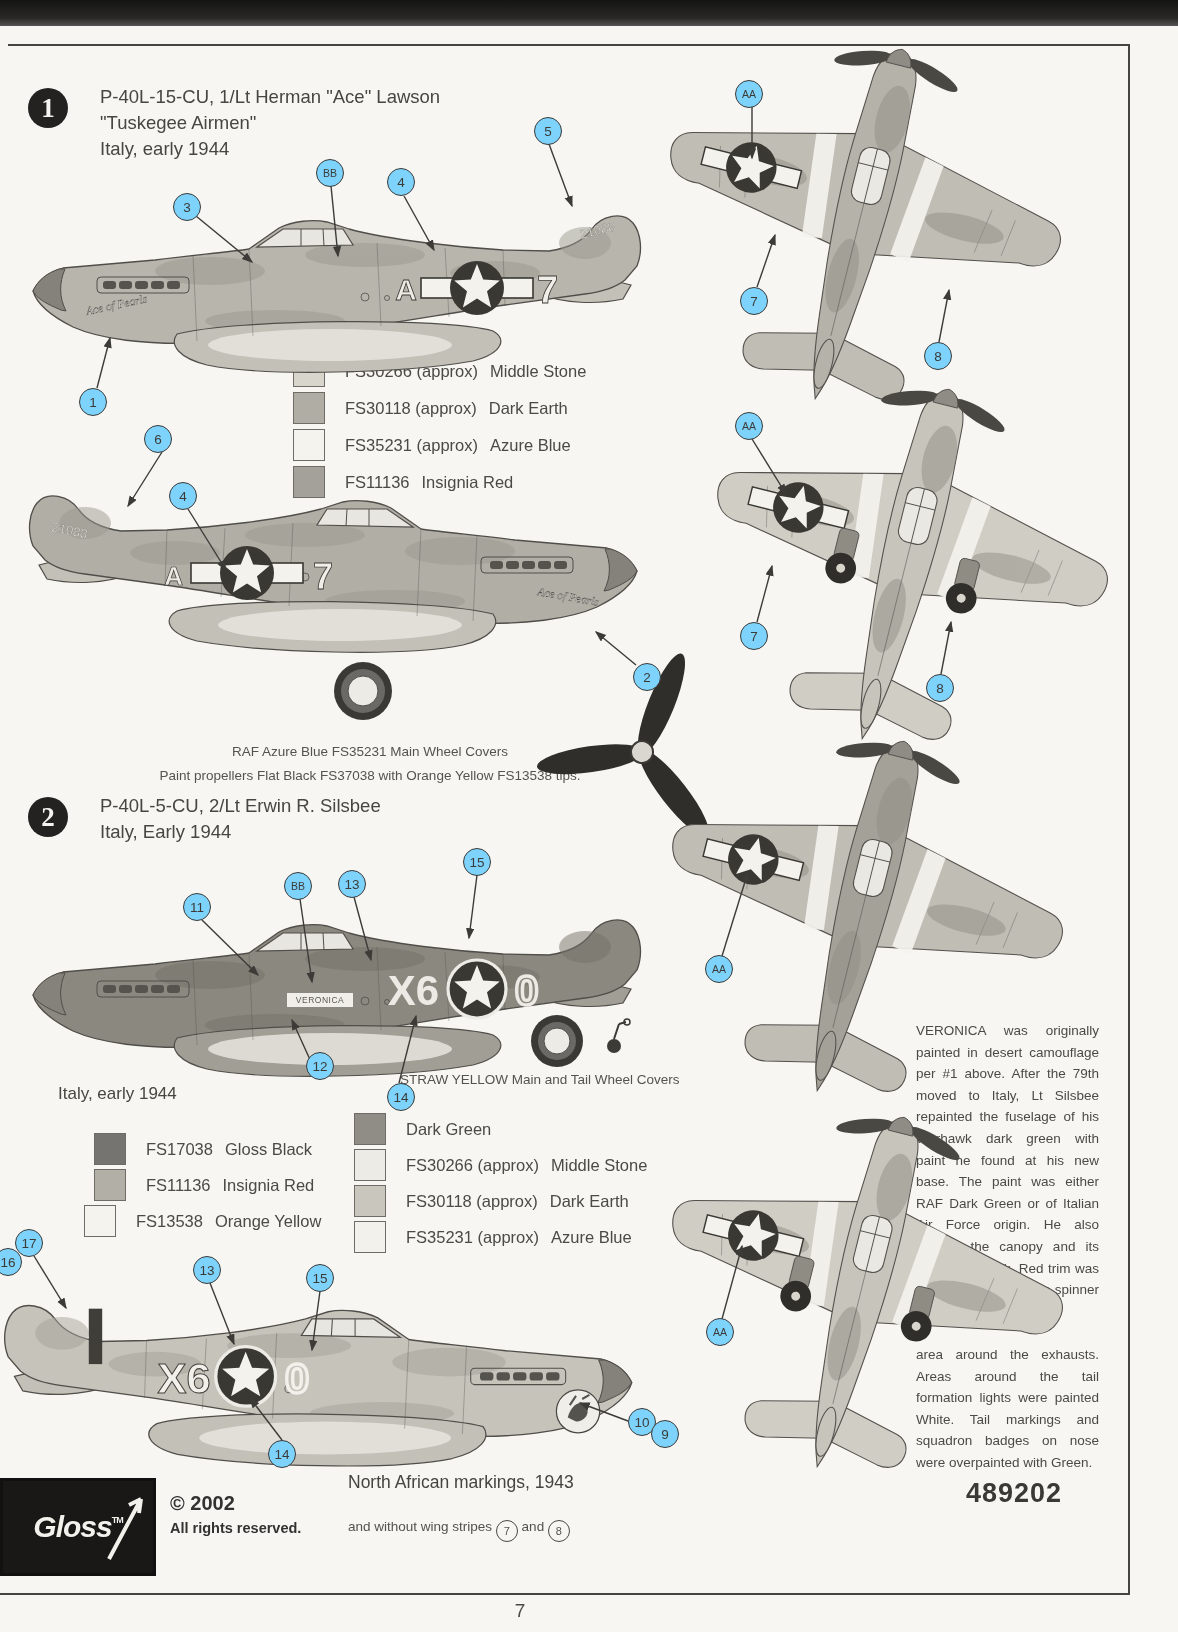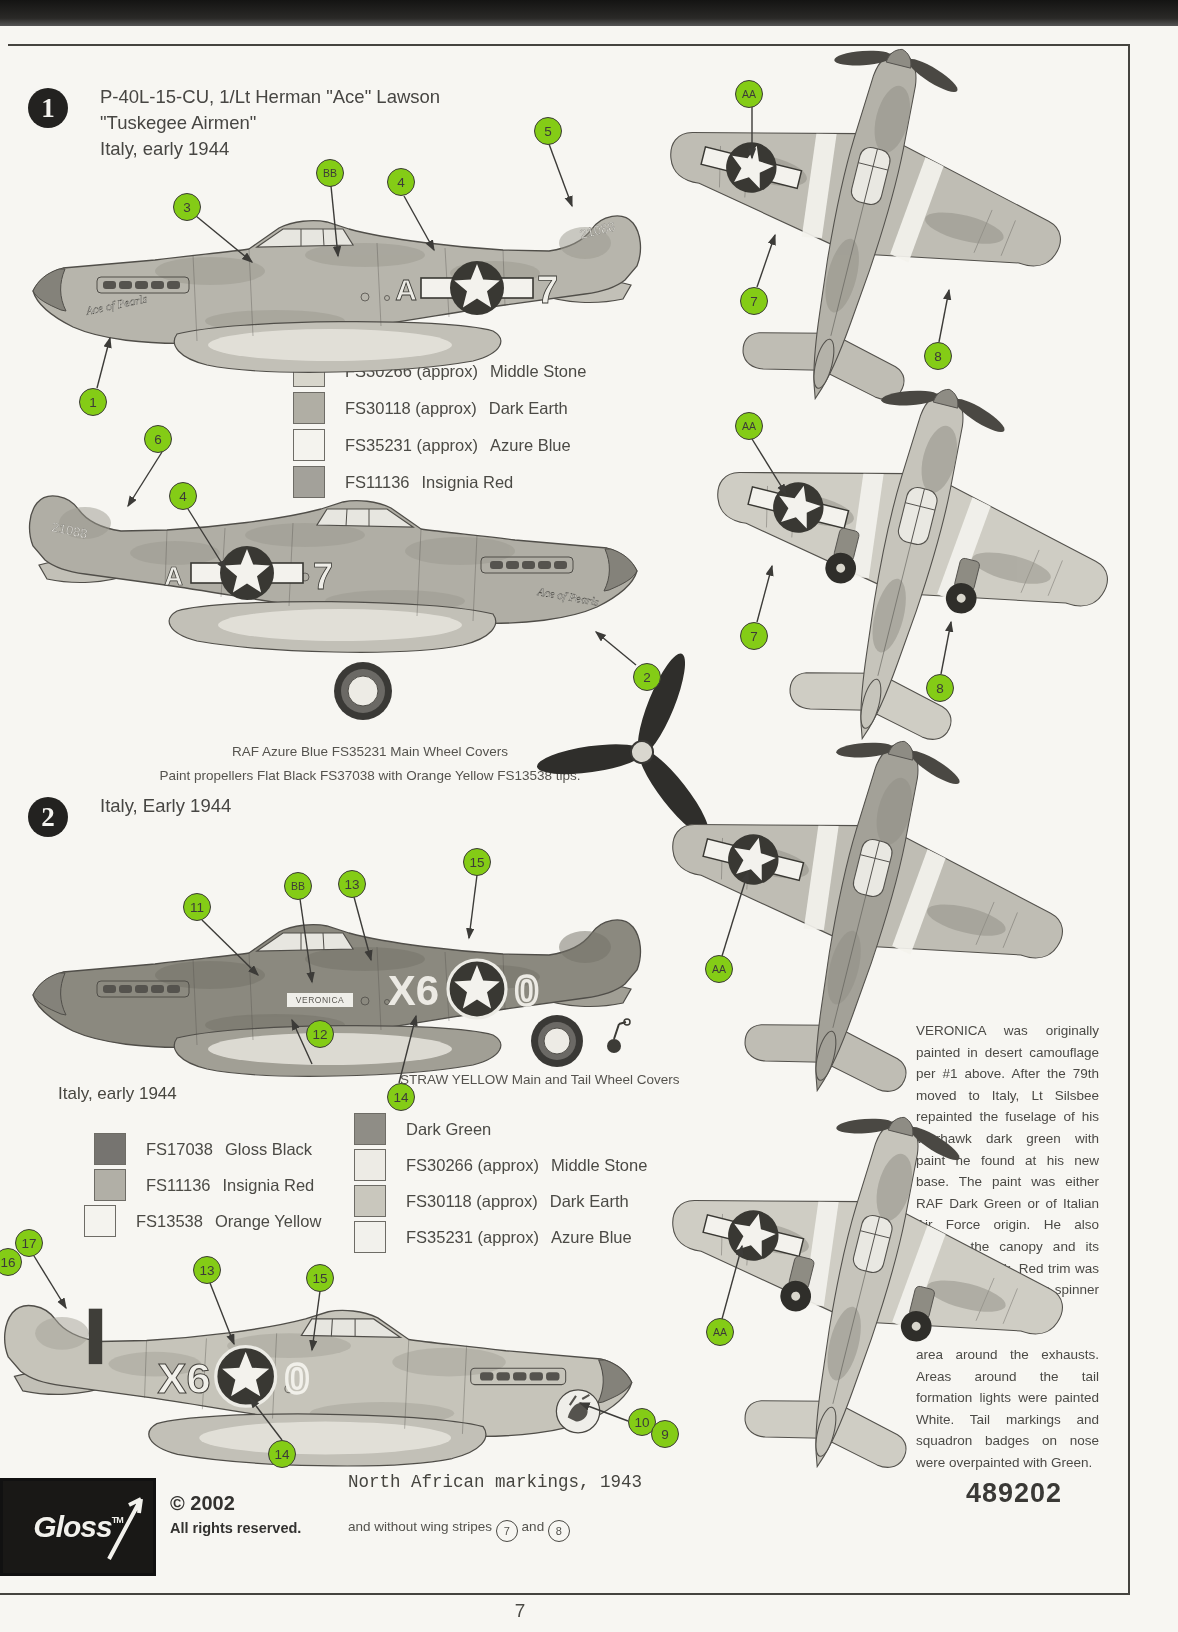--- a/index.html
+++ b/index.html
@@ -16,37 +16,37 @@
          font-family:"Liberation Serif",serif;}
   .title{font-size:18.5px;line-height:26px;color:#474643;}
   .caption{font-size:17px;color:#47463f;}
   .smallnote{font-size:13.5px;color:#55534e;}
   
   .lrow{display:flex;align-items:center;height:32px;}
   .chip{width:30px;height:30px;border:1px solid #6e6c66;margin-right:20px;flex:0 0 auto;}
   .ltext{font-size:16.5px;color:#4b4a45;white-space:nowrap;}
   .lcode:not(:empty){margin-right:12px;}
   
-  .callout{width:26px;height:26px;border-radius:50%;border:1.6px solid #3c3b38;background:#84cc16;
+  .callout{width:26px;height:26px;border-radius:50%;border:1.6px solid #3c3b38;background:#7dd3fc;
            display:flex;align-items:center;justify-content:center;font-size:13.5px;color:#3c3b38;z-index:8;}
   .callout.wide{font-size:10.5px;letter-spacing:0;}
   .inlinec{display:inline-flex;width:20px;height:20px;border-radius:50%;border:1.3px solid #4a4944;
            align-items:center;justify-content:center;font-size:11px;vertical-align:-4px;background:#f7f6f2;}
   
   .para{width:183px;font-size:13.5px;line-height:1.6;text-align:justify;color:#4b4a46;}
   .bignum{font-size:27px;font-weight:bold;letter-spacing:1px;color:#3a3936;}
   
   .logo{left:0px;top:1478px;width:150px;height:92px;background:#191816;border:3px solid #111;
         display:flex;align-items:center;justify-content:center;}
   .logotxt{color:#f2f1ec;font-style:italic;font-weight:bold;font-size:30px;letter-spacing:-1px;
            text-shadow:0 0 1px #000;}
   .tm{font-size:9px;vertical-align:14px;font-style:normal;}
   .copy1{font-size:20px;font-weight:bold;color:#333230;}
   .copy2{font-size:14.5px;font-weight:bold;color:#333230;}
-  .natitle{font-size:17.5px;color:#45443f;font-family:Liberation Mono, monospace;}
+  .natitle{font-size:17.5px;color:#45443f;}
   .naline{font-size:13.5px;color:#53524d;}
   .pagenum{font-size:19px;color:#4b4a45;text-align:center;}
   .overlay{z-index:7;pointer-events:none;}
   .plane{z-index:2;}
 </style>
 </head>
 <body>
 
 <div id="page">
 
@@ -230,20 +230,21 @@
             <circle cx="161" cy="224" r="5" fill="#d8d6cc"></circle>
         <circle cx="299" cy="224" r="17" fill="#2f2e2a"></circle>
             <circle cx="299" cy="224" r="5" fill="#d8d6cc"></circle>
       </g>
     </g>
       </g>
   </svg>
 
   <div class="abs badge" style="left:28px;top:797px">2</div>
   <div class="abs title" style="left:100px;top:793px">
+    <div>P-40L-5-CU, 2/Lt Erwin R. Silsbee</div>
     <div>Italy, Early 1944</div>
   </div>
 
   <svg class="abs plane" style="left:25px;top:897px;--fus:#8b897f;--wing:#a19f95;--camo:#757369" width="620" height="190" viewBox="0 0 620 190">
     <use href="#prof"></use>
     <g transform="translate(452,92)">
         <use href="#roundel"></use>
       </g>
     <text x="414" y="108" text-anchor="end" font-size="42" font-weight="bold" fill="#eceae4">X6</text>
     <text x="490" y="108" font-size="42" font-weight="bold" fill="#8b897f" stroke="#eceae4" stroke-width="3.4">0</text>
@@ -412,21 +413,21 @@
   <div class="abs callout wide" style="left:735px;top:80px">AA</div>
   <div class="abs callout" style="left:740px;top:287px">7</div>
   <div class="abs callout" style="left:924px;top:342px">8</div>
   <div class="abs callout wide" style="left:735px;top:412px">AA</div>
   <div class="abs callout" style="left:740px;top:622px">7</div>
   <div class="abs callout" style="left:926px;top:674px">8</div>
   <div class="abs callout" style="left:183px;top:893px">11</div>
   <div class="abs callout wide" style="left:284px;top:872px">BB</div>
   <div class="abs callout" style="left:338px;top:870px">13</div>
   <div class="abs callout" style="left:463px;top:848px">15</div>
-  <div class="abs callout" style="left:306px;top:1020px">12</div>
+  <div class="abs callout" style="left:306px;top:1052px">12</div>
   <div class="abs callout" style="left:387px;top:1083px">14</div>
   <div class="abs callout wide" style="left:705px;top:955px">AA</div>
   <div class="abs callout wide" style="left:706px;top:1318px">AA</div>
   <div class="abs callout" style="left:15px;top:1229px">17</div>
   <div class="abs callout" style="left:-6px;top:1248px">16</div>
   <div class="abs callout" style="left:193px;top:1256px">13</div>
   <div class="abs callout" style="left:306px;top:1264px">15</div>
   <div class="abs callout" style="left:268px;top:1440px">14</div>
   <div class="abs callout" style="left:628px;top:1408px">10</div>
   <div class="abs callout" style="left:651px;top:1420px">9</div>

